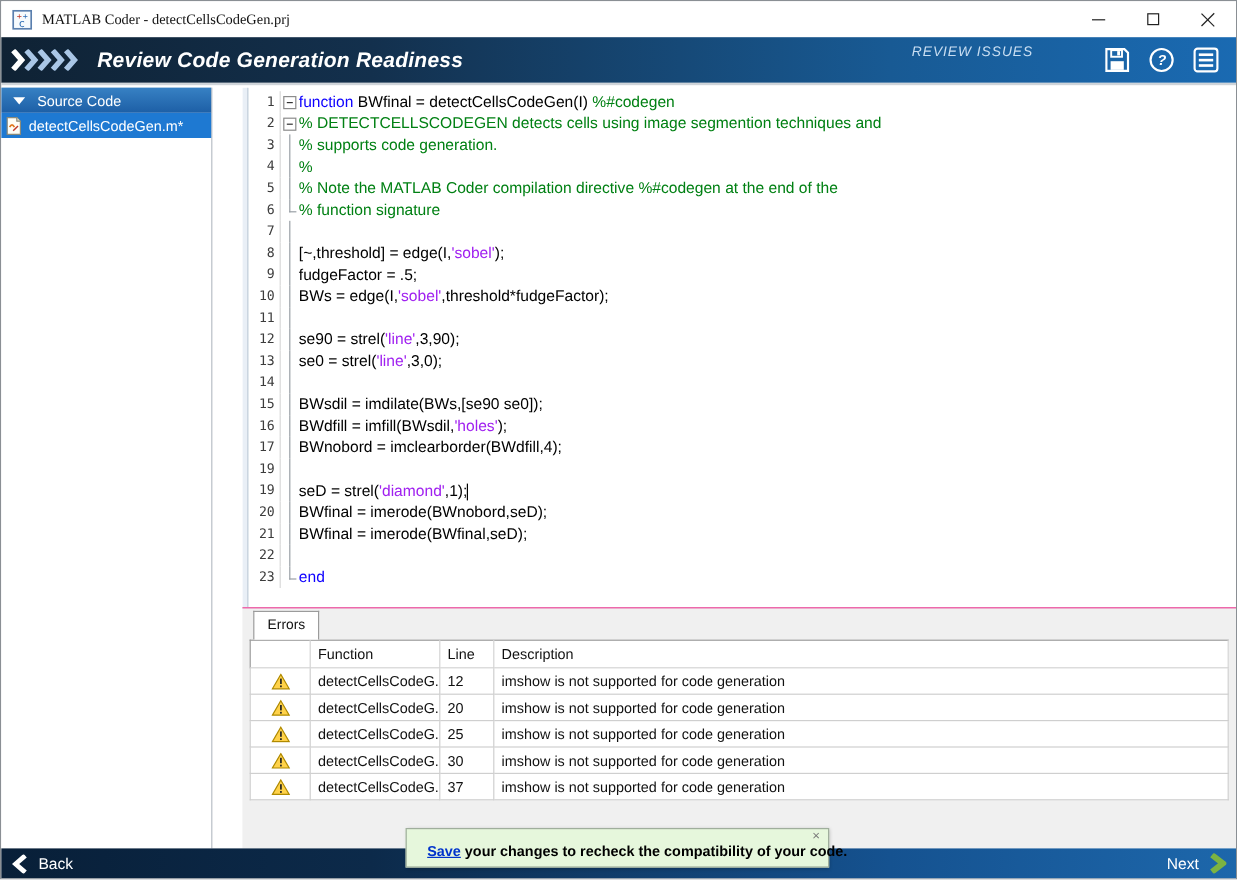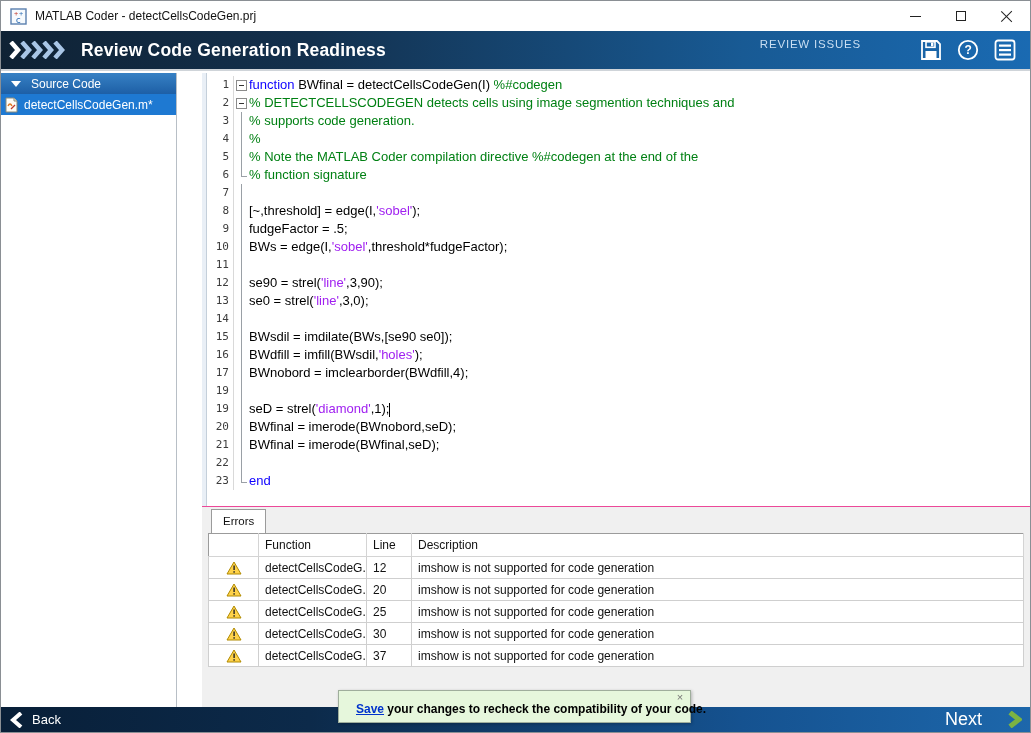--- a/index.html
+++ b/index.html
@@ -3,34 +3,34 @@
 <meta charset="utf-8">
 <style>
   * { margin:0; padding:0; box-sizing:border-box; }
   html,body { width:1031px; height:733px; overflow:hidden; }
   body { font-family:"Liberation Sans", sans-serif; background:#fff; position:relative; }
   .window { position:absolute; inset:0; border:1px solid #8a8f94; overflow:hidden; background:#fff; }
 
   
   .titlebar { position:absolute; left:0; top:0; width:100%; height:30px; background:#fff; display:flex; align-items:center; }
   .app-icon { margin-left:9px; width:17px; height:17px; flex:0 0 auto; }
-  .titlebar-text { margin-left:8px; font-size:12px; color:#111; }
+  .titlebar-text { margin-left:8px; font-size:12px; color:#111;font-family:Liberation Serif, serif; }
   .win-controls { margin-left:auto; display:flex; height:100%; }
   .win-btn { width:46px; height:100%; display:flex; align-items:center; justify-content:center; cursor:default; }
   .glyph-min { width:11px; height:1px; background:#222; }
   .glyph-max { width:10px; height:10px; border:1px solid #222; }
   .glyph-close { position:relative; width:12px; height:12px; }
   .glyph-close::before,.glyph-close::after { content:''; position:absolute; left:5px; top:-1px; width:1.4px; height:15px; background:#222; }
   .glyph-close::before { transform:rotate(45deg); }
   .glyph-close::after { transform:rotate(-45deg); }
 
   
   .banner { position:absolute; left:0; top:30px; width:100%; height:40px;
     background:linear-gradient(90deg,#0f2234 0%,#13304d 30%,#185a94 72%,#1a6ab2 100%);
-    display:flex; align-items:center; border-bottom:2px solid #cfd4d9; }
+    display:flex; align-items:center; border-bottom:2px solid #cfd4d9;font-style:italic; }
   .banner-chevrons { margin-left:8px; }
   .banner-title { margin-left:16px; color:#fff; font-size:17.5px; font-weight:600; letter-spacing:.2px; }
   .banner-right { margin-left:auto; display:flex; }
   .review-issues { color:#c9def2; font-size:11.5px; letter-spacing:.8px; margin-right:58px; }
   .banner-iconbtn { width:24px; height:24px; margin-right:13px; display:flex; align-items:center; justify-content:center; }
 
   
   .sidebar { position:absolute; left:0; top:72px; width:176px; bottom:25px; background:#fff; border-right:1px solid #b8bfc6; }
   .sidebar-header { height:21px; background:linear-gradient(180deg,#3781c4,#1d5fa6); display:flex; align-items:center; color:#fff; }
   .tri-down { width:0; height:0; border-left:5px solid transparent; border-right:5px solid transparent; border-top:6px solid #fff; margin-left:10px; }
@@ -66,21 +66,21 @@
   table.errors .col-func { width:108px; }
   table.errors .col-line { width:45px; }
 
   
   .footer { position:absolute; left:0; bottom:0; width:100%; height:25px;
     background:linear-gradient(90deg,#081f38 0%,#0c2a4a 30%,#155290 72%,#1d67ab 100%);
     display:flex; align-items:center; color:#fff; }
   .back-group { display:flex; align-items:center; margin-left:9px; }
   .back-label { font-size:13px; margin-left:9px; }
   .next-group { display:flex; align-items:center; margin-left:auto; margin-right:8px; }
-  .next-label { font-size:18px; margin-right:26px; }
+  .next-label { font-size:13px; margin-right:9px; }
 
   
   .notif { position:absolute; left:337px; top:689px; width:353px; height:33px; background:#e6f7dc; border:1px solid #9fae9c; box-shadow:1px 1px 3px rgba(0,0,0,.25); z-index:5; }
   .notif-close { position:absolute; right:4px; top:0px; width:12px; height:12px; font-size:11px; color:#777; line-height:12px; text-align:center; cursor:default; }
   .notif-body { position:absolute; left:8px; right:14px; top:9px; display:flex; align-items:center; }
   .notif-text { font-size:12px; font-weight:bold; color:#000; margin-left:9px; white-space:nowrap; }
   .notif-link { color:#0033cc; text-decoration:underline; cursor:pointer; }
 </style>
 </head>
 <body>

